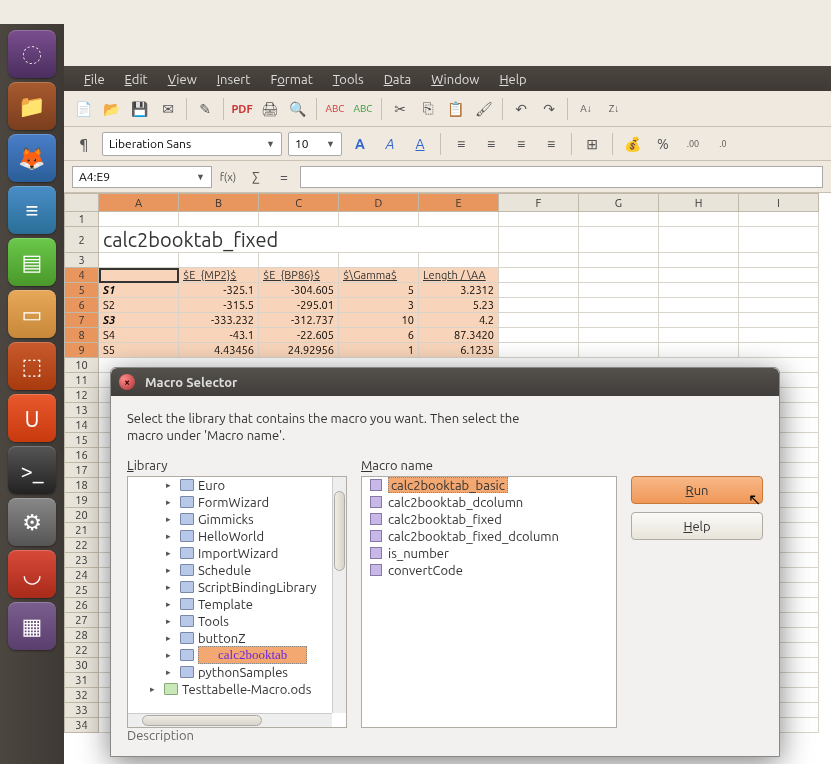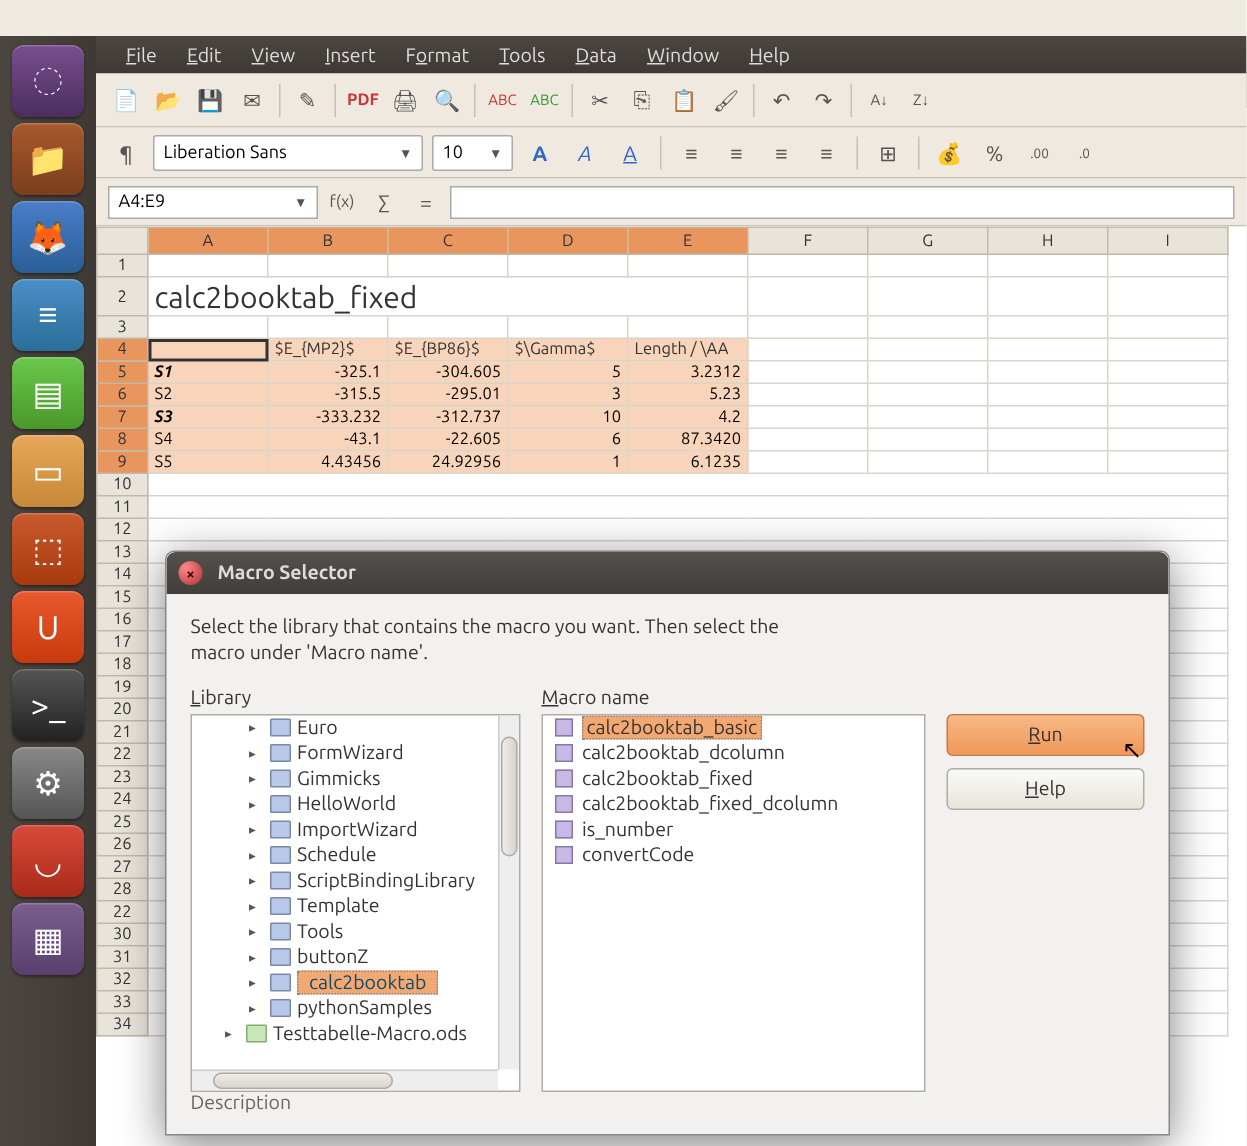--- a/index.html
+++ b/index.html
@@ -22,21 +22,21 @@
 .li-ubuntu { background: linear-gradient(#e85a2e,#c83a0e); }
 .li-term { background: linear-gradient(#555,#222); }
 .li-settings { background: linear-gradient(#888,#555); }
 .li-red { background: linear-gradient(#d84a3a,#a82a1a); }
 .li-workspace { background: linear-gradient(#7a5e8e,#5a3e6e); }
 
 
 .app { position: absolute; left: 64px; top: 24px; right: 0; bottom: 0; background: #f0ebe2; display: flex; flex-direction: column; }
 
 
-.menubar { height: 25px; background: linear-gradient(#4c4641,#3e3934); display: flex; align-items: center; padding-left: 12px; gap: 4px; }
+.menubar { height: 25px; background: linear-gradient(#4c4641,#3e3934); display: flex; align-items: center; padding-left: 12px; gap: 4px; margin-top: 42px; }
 .menu-item { color: #ddd; font-size: 13px; padding: 3px 8px; cursor: pointer; }
 .menu-item u { text-decoration: underline; }
 
 
 .toolbar { height: 36px; background: #efe9df; border-bottom: 1px solid #c8c0b0; display: flex; align-items: center; padding: 0 8px; gap: 4px; }
 .toolbar2 { height: 34px; background: #efe9df; border-bottom: 1px solid #c8c0b0; display: flex; align-items: center; padding: 0 8px; gap: 6px; }
 .tb-btn { width: 24px; height: 24px; display: flex; align-items: center; justify-content: center; color: #555; font-size: 14px; border-radius: 3px; cursor: pointer; }
 .tb-sep { width: 1px; height: 22px; background: #c8c0b0; margin: 0 2px; }
 .combo { height: 24px; background: #fff; border: 1px solid #aaa; display: flex; align-items: center; padding: 0 6px; font-size: 12px; border-radius: 2px; }
 .combo-arrow { margin-left: 4px; font-size: 9px; color: #555; }
@@ -53,21 +53,21 @@
 .col-head { height: 18px; min-width: 80px; }
 .row-head { width: 34px; text-align: center; }
 .sheet td { border: 1px solid #d8d4ca; height: 15px; min-width: 80px; padding: 0 4px; text-align: right; }
 .sheet td.tl { text-align: left; }
 .sel-col { background: #e8955e !important; color: #fff; }
 .sel-row { background: #e8955e !important; color: #fff; }
 .sel-cell { background: #f8d5ba; }
 .title-cell { font-size: 20px; font-weight: normal; text-align: left !important; color:#333; }
 .row-title { height: 26px !important; }
 .italic { font-style: italic; font-weight: bold; }
-.underline { color:#333; }
+.underline { text-decoration: underline; color:#333; }
 td.active-cell { background: #f8d5ba; outline: 2px solid #333; outline-offset:-2px; }
 
 
 .dialog { position: absolute; left: 110px; top: 367px; width: 670px; height: 390px; background: #f2f1f0; border: 1px solid #888; border-radius: 6px 6px 0 0; box-shadow: 0 6px 30px rgba(0,0,0,.5); display: flex; flex-direction: column; overflow:hidden; }
 .dlg-title { height: 28px; background: linear-gradient(#54504c,#413e3b); color: #ddd; display: flex; align-items: center; padding-left: 8px; font-size: 13px; font-weight: bold; border-radius: 6px 6px 0 0; }
 .dlg-close { width: 16px; height: 16px; border-radius: 50%; background: radial-gradient(circle at 30% 30%,#f88,#a33); margin-right: 10px; display:flex;align-items:center;justify-content:center;font-size:10px;color:#400; }
 .dlg-body { flex: 1; padding: 14px 16px; font-size: 13px; color: #333; display: flex; flex-direction: column; }
 .dlg-text { margin-bottom: 14px; line-height: 1.3; }
 .dlg-cols { flex: 1; display: flex; gap: 14px; }
 .dlg-col { display: flex; flex-direction: column; }
@@ -76,21 +76,21 @@
 .dlg-col.btns { width: 132px; }
 .dlg-label { font-size: 13px; margin-bottom: 4px; }
 .dlg-label u { text-decoration: underline; }
 .listbox { flex: 1; background: #fff; border: 1px solid #b0aca4; overflow: auto; font-size: 13px; position: relative; }
 .listbox.lib { height: 220px; }
 .tree-item { display: flex; align-items: center; height: 17px; padding-left: 38px; gap: 4px; cursor: pointer; white-space: nowrap; }
 .tree-arrow { font-size: 9px; color: #555; width: 10px; }
 .tree-icon { width: 14px; height: 12px; background: #e8c878; border: 1px solid #a88838; border-radius: 1px; flex-shrink:0; }
 .tree-icon.mod { background: #b8c8e8; border-color: #7888a8; }
 .tree-icon.doc { background: #c8e8b8; border-color: #88a878; }
-.tree-sel { background: #f4a871; color: #0c4a6e; padding: 0 7px; border: 1px dotted #888; }
+.tree-sel { background: #f4a871; color: #6d28d9; padding: 0 19px; border: 1px dotted #888; font-family: Liberation Serif, serif; }
 .mac-item { display: flex; align-items: center; height: 17px; padding-left: 8px; gap: 6px; cursor: pointer; }
 .mac-icon { width: 12px; height: 12px; background: #c8b8e8; border: 1px solid #8878a8; flex-shrink:0; }
 .mac-sel { background: #f4a871; border: 1px dotted #888; padding: 0 2px; }
 .dlg-btn { height: 28px; background: linear-gradient(#fafaf8,#e8e4da); border: 1px solid #b0aca4; border-radius: 4px; font-size: 13px; margin-bottom: 8px; cursor: pointer; display:flex;align-items:center;justify-content:center; }
 .dlg-btn.primary { background: linear-gradient(#f8b888,#f09858); border-color: #c87838; }
 .dlg-btn u { text-decoration: underline; }
 .hscroll { height: 14px; background: #eee; border-top: 1px solid #ccc; position: relative; }
 .hscroll-thumb { position: absolute; left: 14px; width: 120px; top: 1px; bottom: 1px; background: linear-gradient(#f0ece4,#d8d4ca); border: 1px solid #aaa; border-radius: 6px; }
 .cursor { position: absolute; left: 748px; top: 490px; font-size: 16px; color: #000; pointer-events: none; z-index: 100; }
 .vscroll-lib { position:absolute; right:0; top:0; bottom:14px; width:14px; background:#eee; border-left:1px solid #ccc; }

